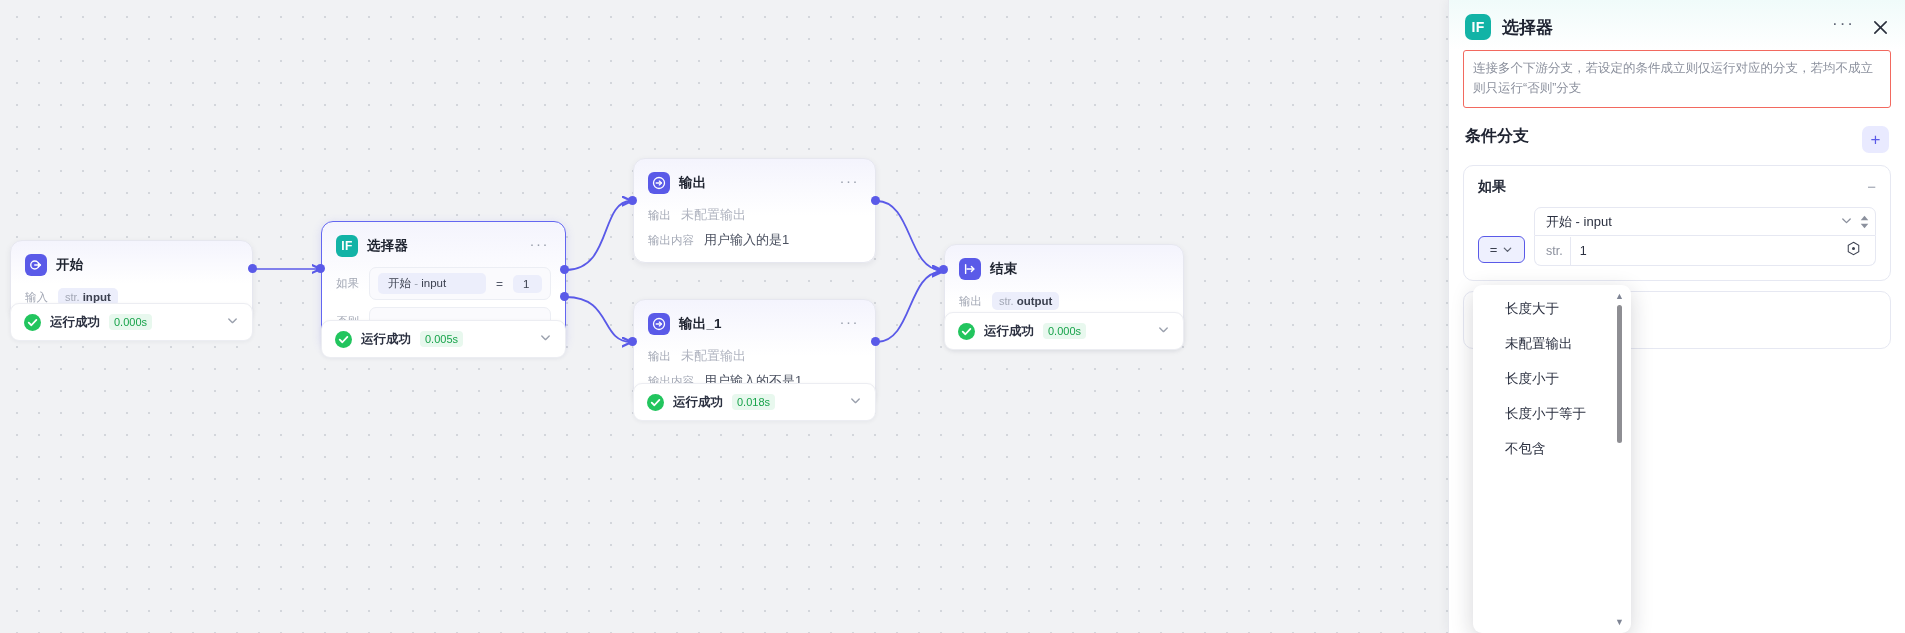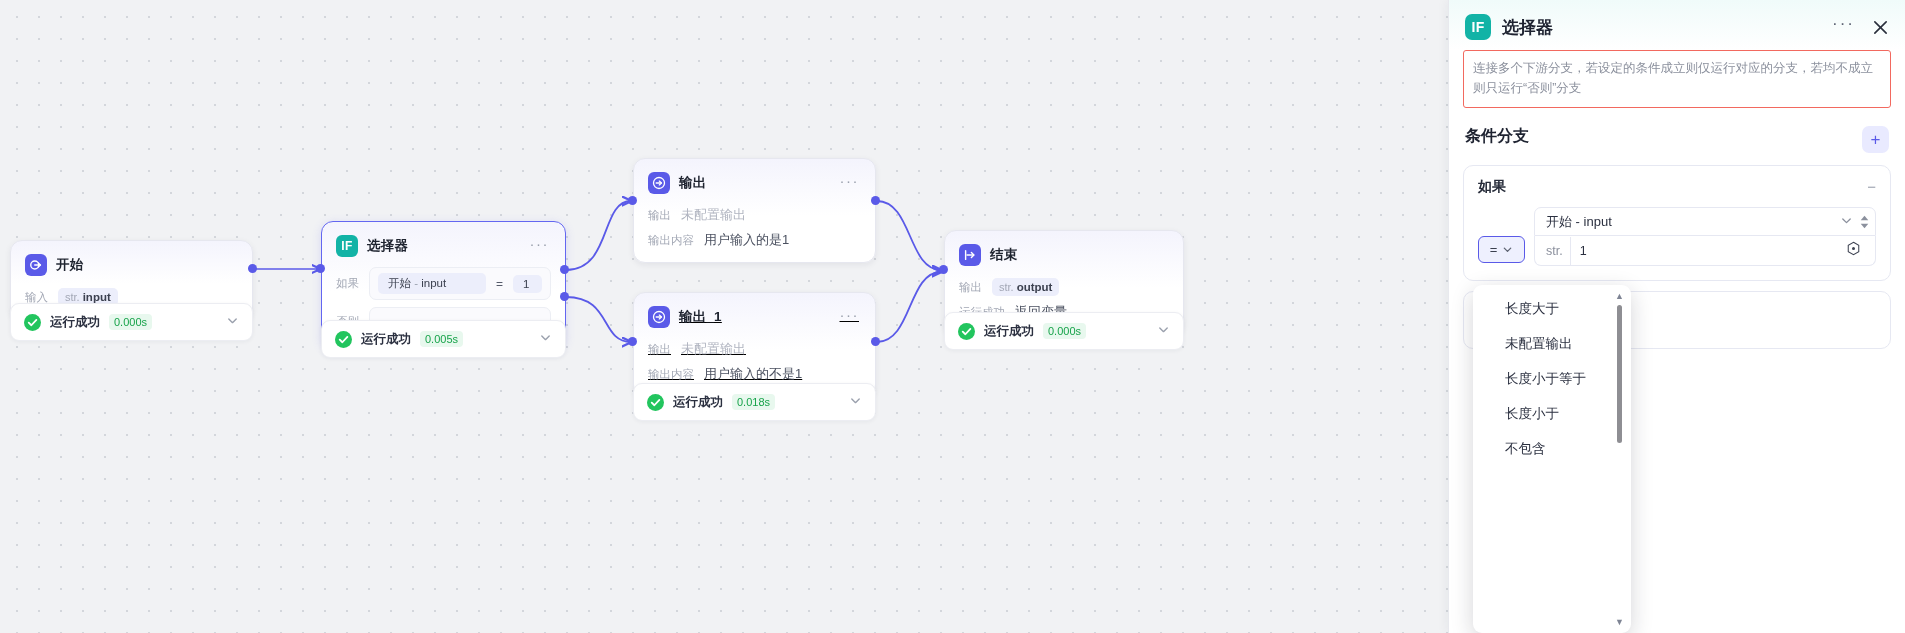--- a/index.html
+++ b/index.html
@@ -316,21 +316,21 @@
         </div>
         <div class="row" style="margin-top:7px;">
           <span class="rlabel">输出内容</span>
           <span class="rval">用户输入的是1</span>
         </div>
       </div>
     </div>
     <div class="port" style="left:628px; top:196px;"></div>
     <div class="port" style="left:871px; top:196px;"></div>
 
-    <div class="node" style="left:633px; top:292px; width:243px;text-decoration:underline;">
+    <div class="node" style="left:633px; top:299px; width:243px;">
       <div class="node-head">
         <span class="nicon indigo">
           <svg width="14" height="14" viewBox="0 0 16 16">
               <circle cx="8" cy="8" r="6.3" fill="none" stroke="#fff" stroke-width="1.5"></circle>
               <path d="M4.8,8 L10.6,8" stroke="#fff" stroke-width="1.6" stroke-linecap="round"></path>
               <path d="M8.4,5.8 L10.7,8 L8.4,10.2" fill="none" stroke="#fff" stroke-width="1.5" stroke-linecap="round" stroke-linejoin="round"></path>
             </svg>
         </span>
         <span class="ntitle">输出_1</span>
         <span class="ndots">···</span>
@@ -358,21 +358,21 @@
       </span>
       <span class="st-txt">运行成功</span>
       <span class="st-time">0.018s</span>
       <span class="st-chev">
         <svg width="13" height="13" viewBox="0 0 14 14">
             <path d="M3,5.3 L7,9.3 L11,5.3" fill="none" stroke="#9aa0ad" stroke-width="1.5" stroke-linecap="round" stroke-linejoin="round"></path>
           </svg>
       </span>
     </div>
 
-    <div class="node" style="left:944px; top:230px; width:240px;text-align:right;">
+    <div class="node" style="left:944px; top:244px; width:240px;text-align:right;">
       <div class="node-head">
         <span class="nicon indigo">
           <svg width="14" height="14" viewBox="0 0 16 16">
               <path d="M3,3 L3,13" stroke="#fff" stroke-width="1.6" stroke-linecap="round"></path>
               <path d="M4.6,8 L12.2,8" stroke="#fff" stroke-width="1.6" stroke-linecap="round"></path>
               <path d="M9.6,5.2 L12.4,8 L9.6,10.8" fill="none" stroke="#fff" stroke-width="1.6" stroke-linecap="round" stroke-linejoin="round"></path>
             </svg>
         </span>
         <span class="ntitle">结束</span>
       </div>
@@ -491,25 +491,25 @@
       <div class="dd-item">
         <span class="dd-check"></span>
         <span>长度大于</span>
       </div>
       <div class="dd-item">
         <span class="dd-check"></span>
         <span>未配置输出</span>
       </div>
       <div class="dd-item">
         <span class="dd-check"></span>
-        <span>长度小于等于</span>
+        <span>长度小于</span>
       </div>
       <div class="dd-item">
         <span class="dd-check"></span>
-        <span>长度小于</span>
+        <span>长度小于等于</span>
       </div>
       <div class="dd-item">
         <span class="dd-check"></span>
         <span>不包含</span>
       </div>
     </div>
     <div class="dd-scroll">
       <div class="dd-arrow">▲</div>
       <div class="dd-track">
         <div class="dd-thumb"></div>

